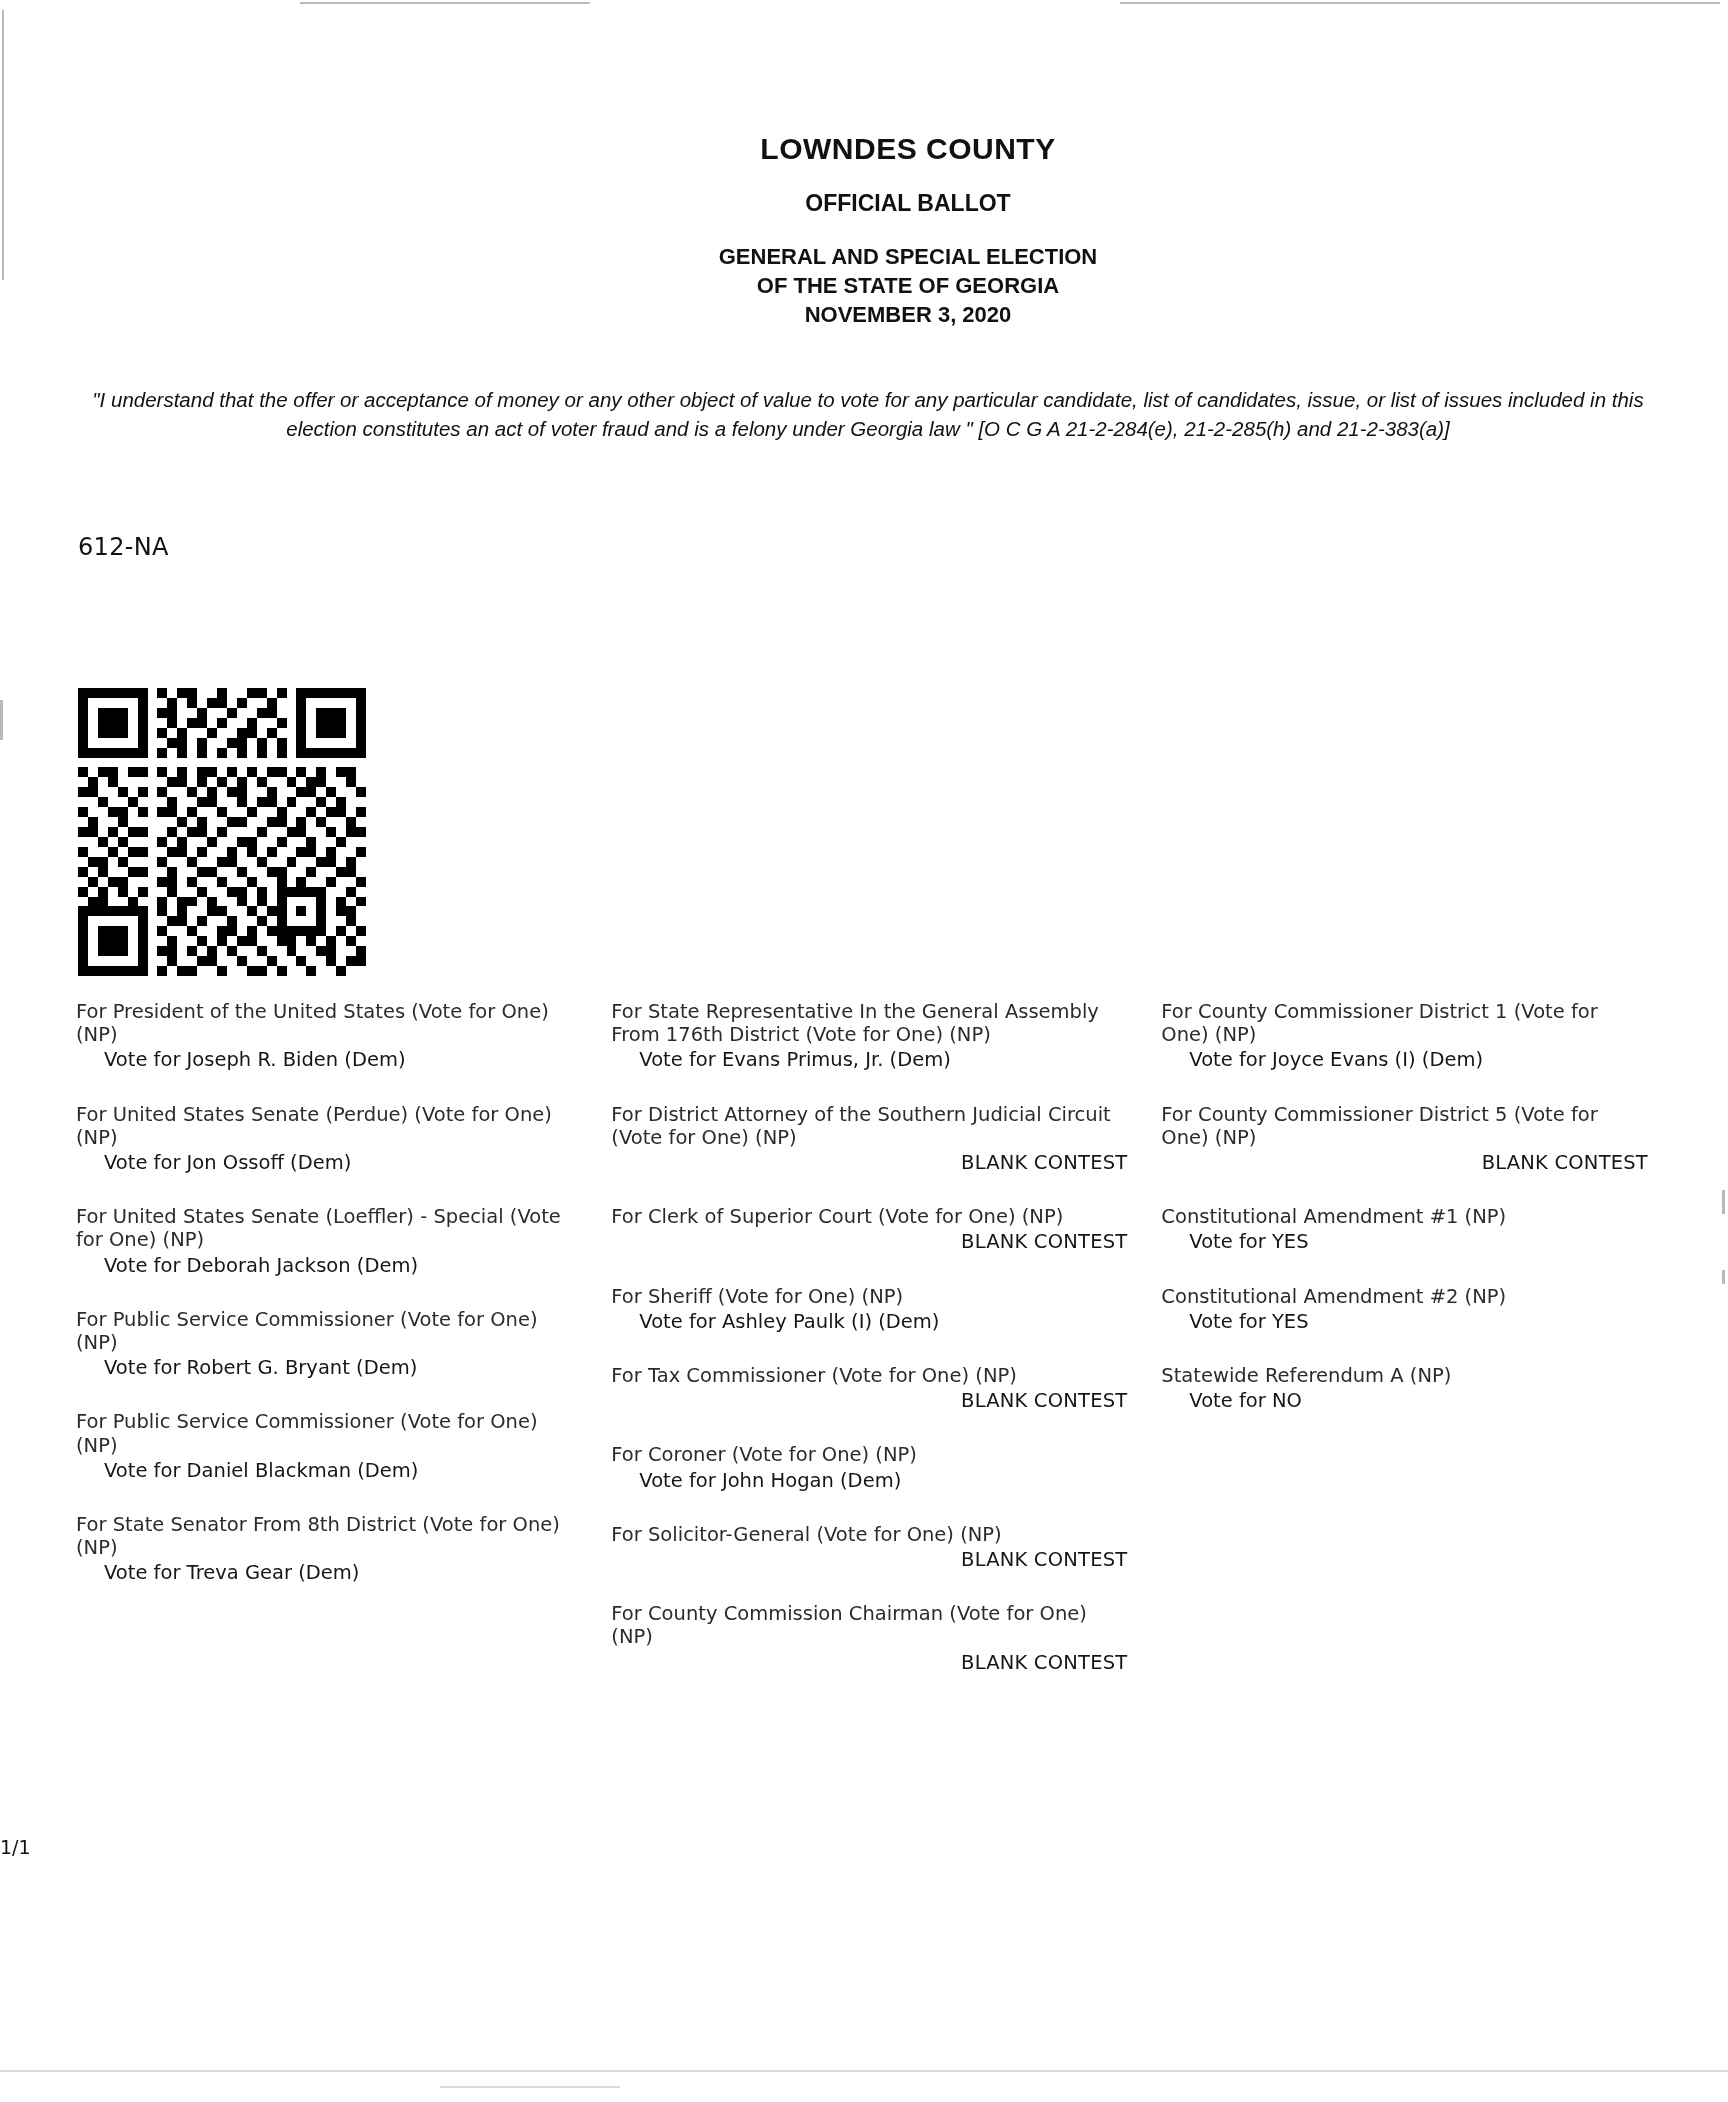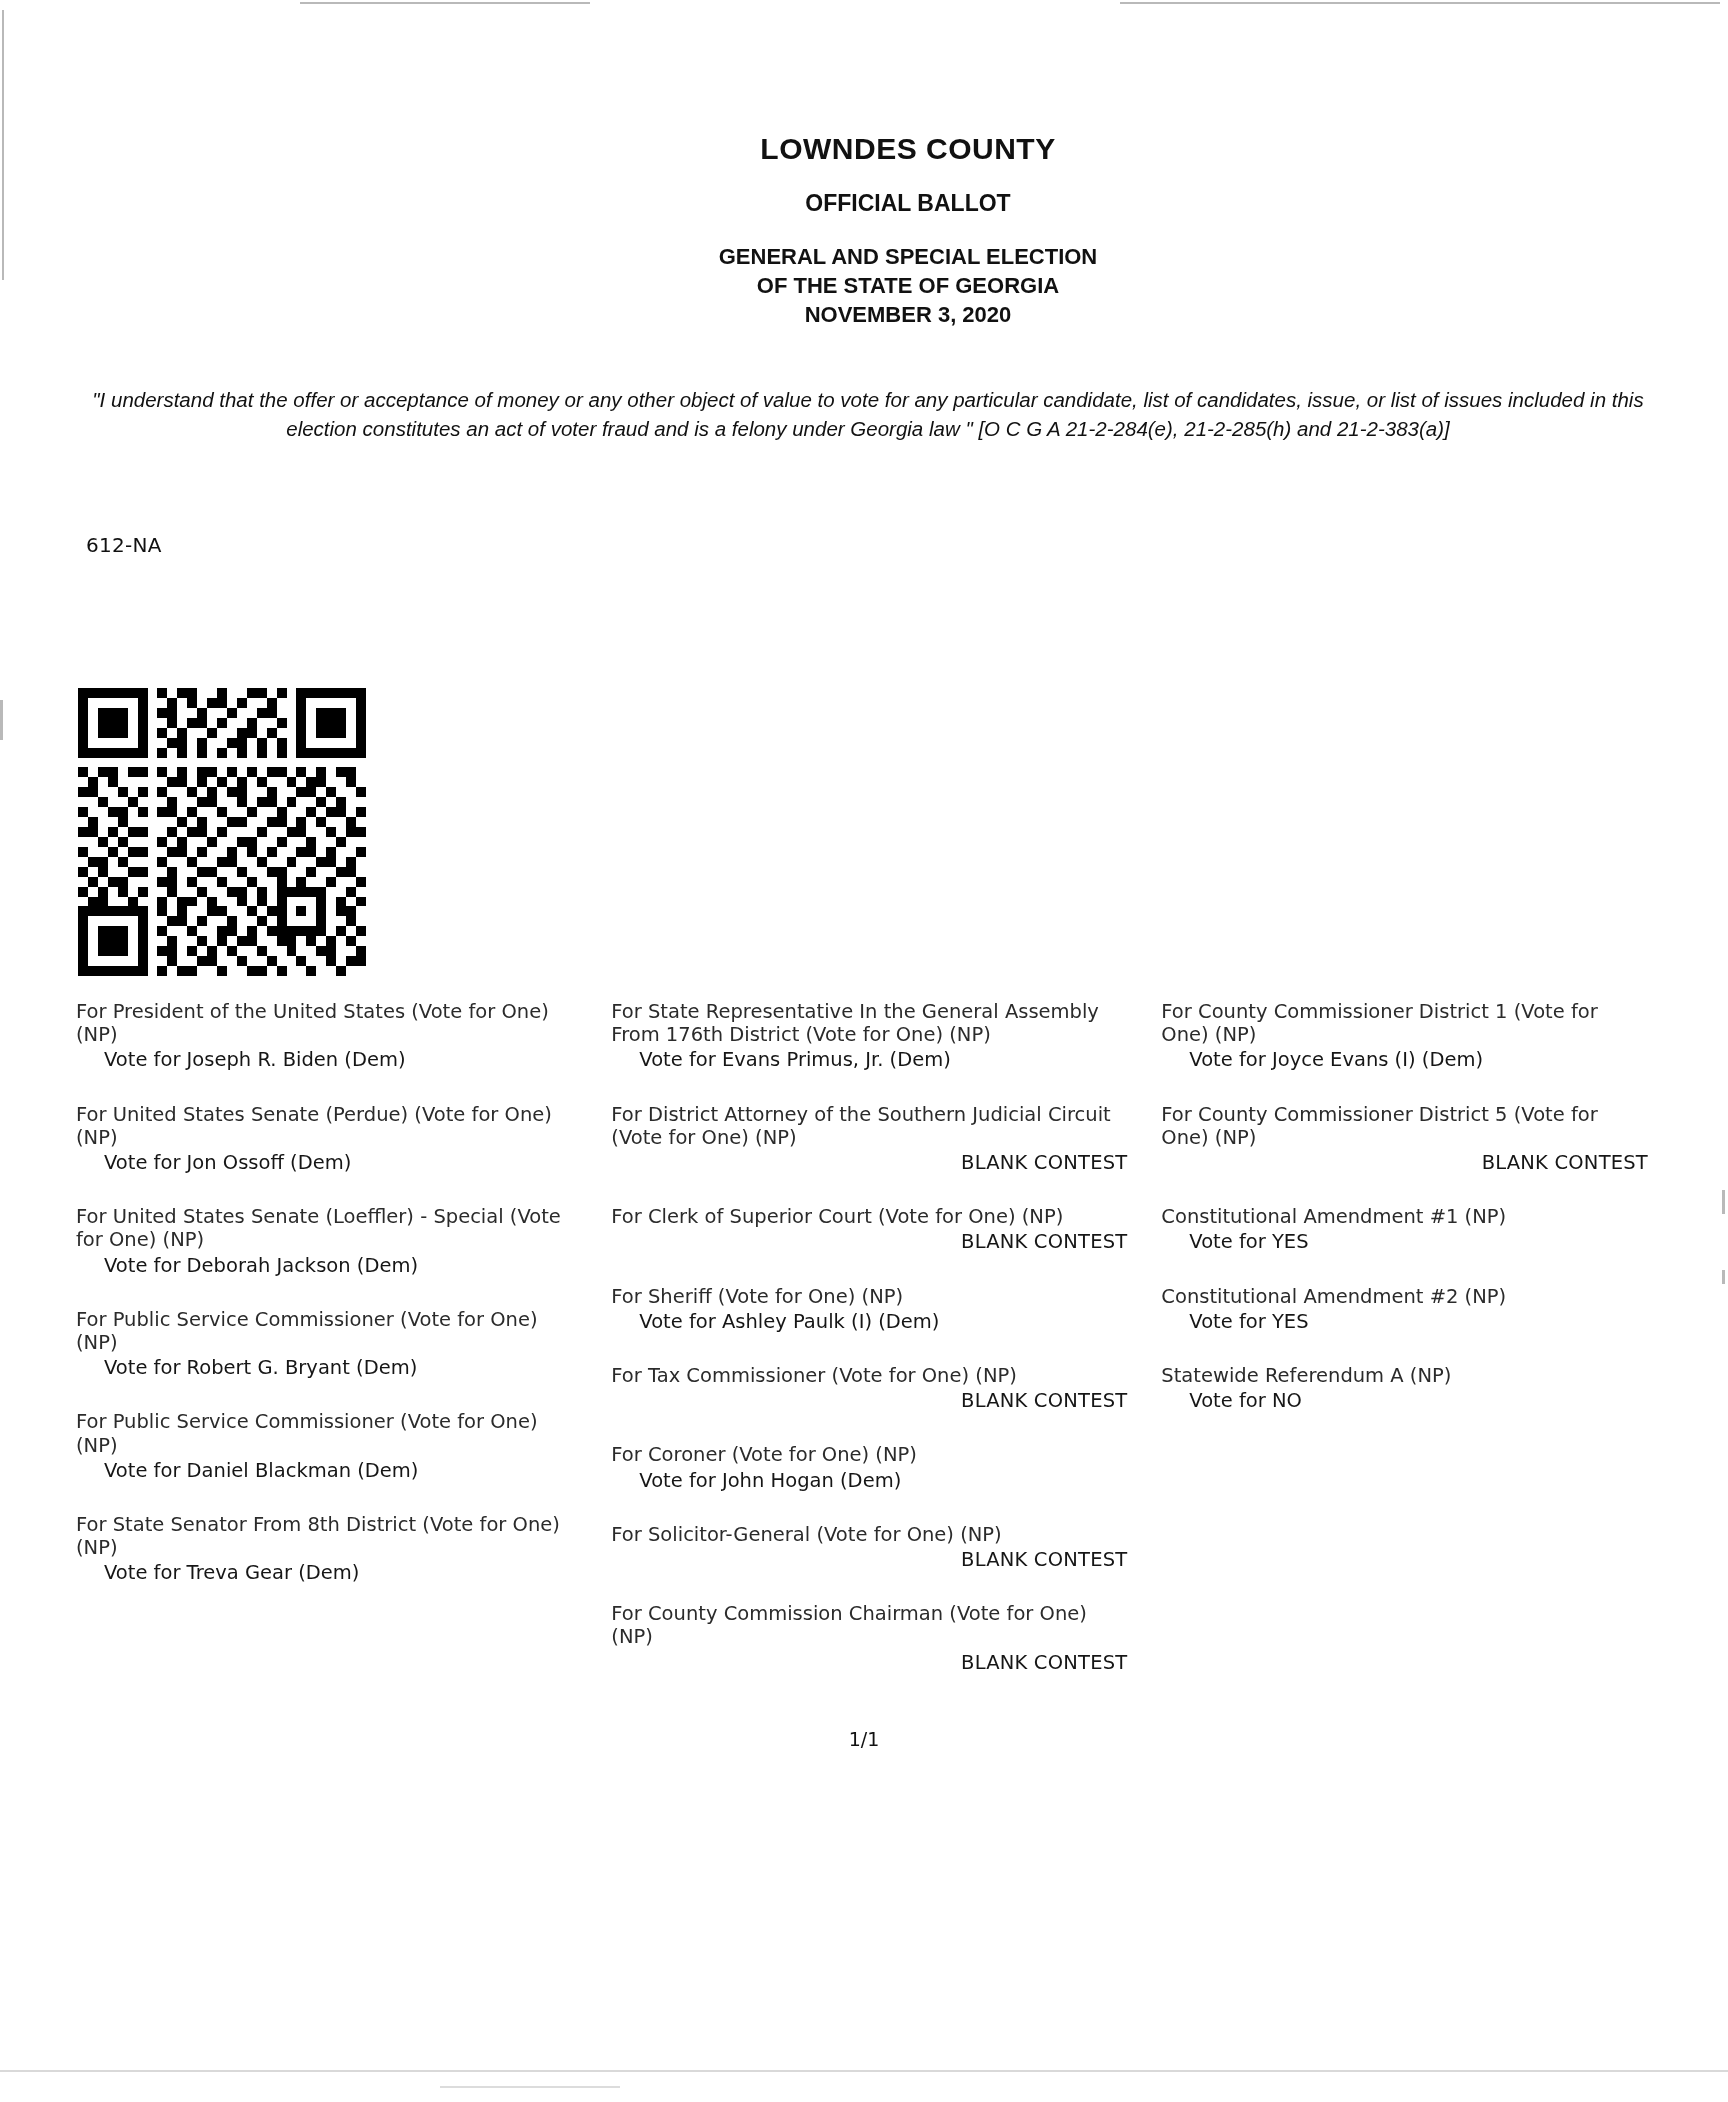--- a/index.html
+++ b/index.html
@@ -69,24 +69,24 @@
     width: 1560px;
     text-align: center;
     font-family: "Liberation Sans", sans-serif;
     font-style: italic;
     font-size: 20.5px;
     line-height: 1.42;
   }
 
   .ballot-id {
     position: absolute;
-    left: 86px;
+    left: 78px;
     top: 533px;
     font-family: "DejaVu Sans", sans-serif;
-    font-size: 20px;
+    font-size: 24px;
     letter-spacing: .3px;
   }
 
   
   .qr {
     position: absolute;
     left: 78px;
     top: 688px;
     width: 288px;
     height: 288px;
@@ -120,23 +120,22 @@
     line-height: 1.19;
     padding-left: 28px;
     margin-top: 2px;
     color: #161616;
   }
   .c-choice.blank { letter-spacing: .2px; text-align: right; }
 
   .page-num {
     position: absolute;
     left: 0;
-    top: 1728px;
+    top: 1836px;
     width: 1728px;
-    text-align: center;
     font-family: "DejaVu Sans", sans-serif;
     font-size: 19px;
   }
 </style>
 </head>
 <body>
 
 <div class="page">
 
   <div class="scan-mark scan-top-left"></div>

